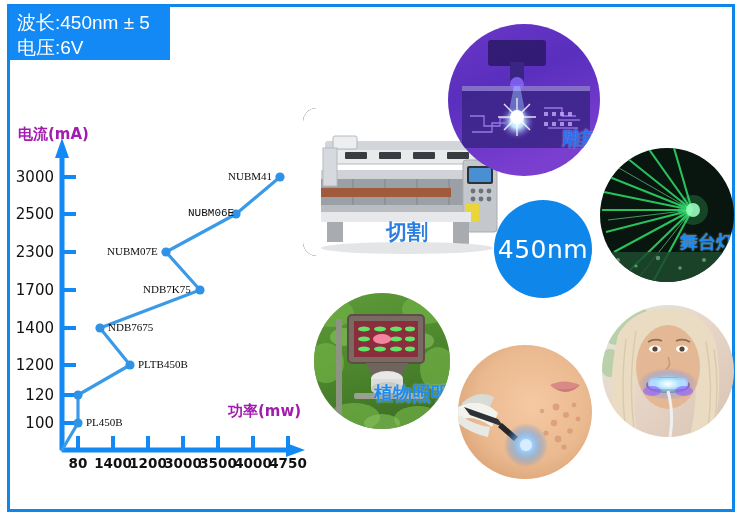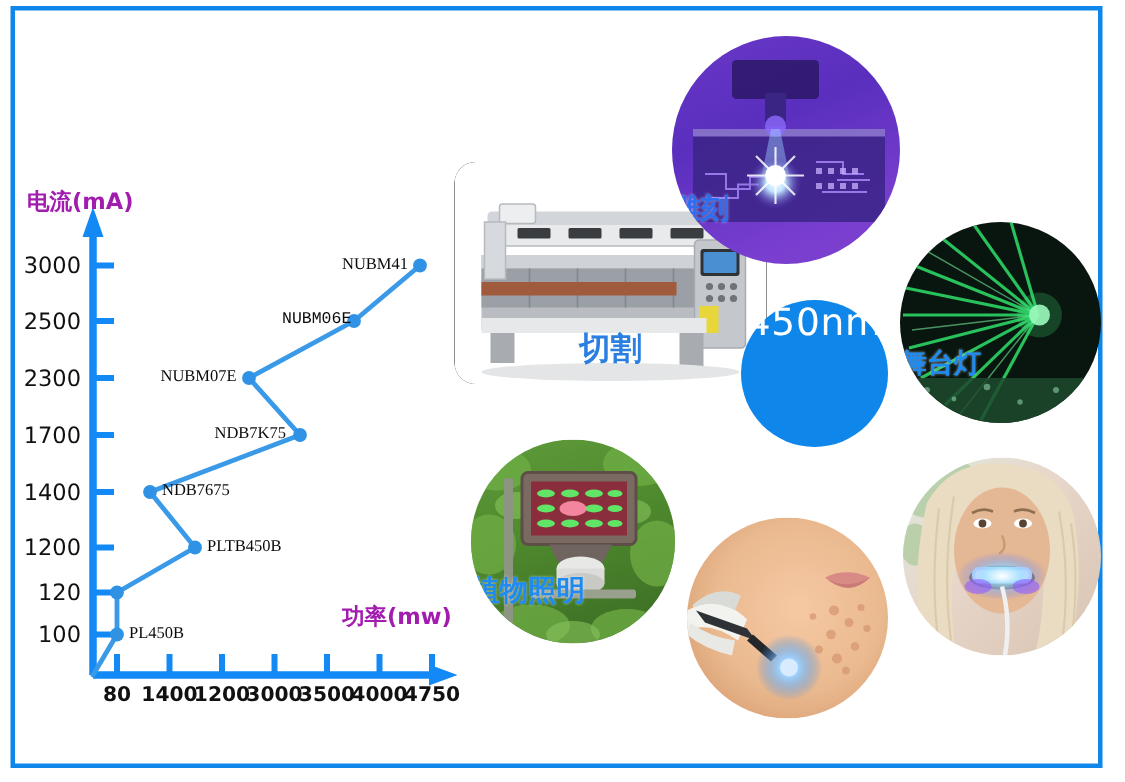--- a/index.html
+++ b/index.html
@@ -83,21 +83,21 @@
 
   
   .circle {
     position: absolute;
     border-radius: 50%;
     overflow: hidden;
   }
   .circle .cap {
     position: absolute;
     left: 0; right: 0;
-    text-align: left;
+    text-align: right;
     color: #1f8bf0;
     font-family: "DejaVu Sans", sans-serif;
     font-weight: bold;
     text-shadow: 0 0 2px rgba(255,255,255,.55);
     white-space: nowrap;
   }
 
   
   #photo-cut {
     position: absolute;
@@ -130,36 +130,40 @@
   #photo-teeth .cap { bottom: 26px; font-size: 18px; }
 
   
   #center-bubble {
     position: absolute;
     left: 494px; top: 200px;
     width: 98px; height: 98px;
     border-radius: 50%;
     background: #0e86ea;
     z-index: 5;
-    display: flex; justify-content: center;
+    display: flex; align-items: center; justify-content: center;
   }
   #center-bubble span {
     color: #ffffff;
     font-family: "DejaVu Sans", sans-serif;
     font-size: 25px;
     letter-spacing: .5px;
   }
 </style>
 </head>
 <body>
 
 <div id="page">
 
   <div id="frame"></div>
 
+  <div id="spec-badge">
+    <div>波长:450nm ± 5</div>
+    <div>电压:6V</div>
+  </div>
 
   <div id="chart">
 
     <div id="y-axis-title" class="axis-title">电流(mA)</div>
     <div id="x-axis-title" class="axis-title">功率(mw)</div>
 
     <svg width="310" height="360" viewBox="0 0 310 360">
 
       <line x1="62" y1="44" x2="62" y2="340" stroke="#1289f5" stroke-width="5"></line>
       <polygon points="62,28 55,48 69,48" fill="#1289f5"></polygon>

